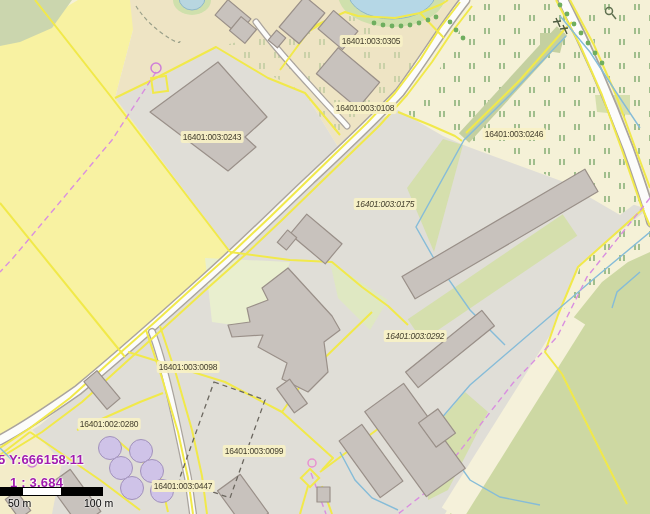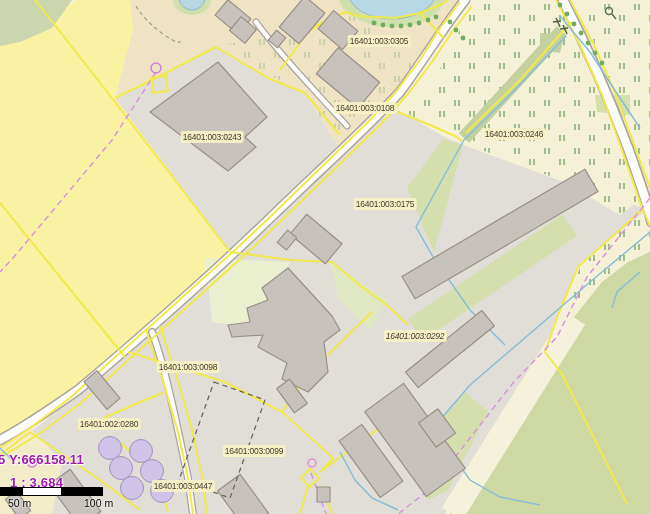--- a/index.html
+++ b/index.html
@@ -211,25 +211,25 @@
         <circle cx="567" cy="14" r="2.4"></circle>
     <circle cx="574" cy="24" r="2.4"></circle>
         <circle cx="581" cy="33" r="2.4"></circle>
     <circle cx="588" cy="43" r="2.4"></circle>
         <circle cx="595" cy="53" r="2.4"></circle>
     <circle cx="602" cy="63" r="2.4"></circle>
   </g>
 </svg>
 
 <div id="labels-layer">
-      <div class="parcel-label" style="left: 371px; top: 41px; margin-left: 8px;">16401:003:0305</div>
+      <div class="parcel-label" style="left: 371px; top: 41px;">16401:003:0305</div>
       <div class="parcel-label" style="left: 365px; top: 108px;">16401:003:0108</div>
       <div class="parcel-label" style="left: 514px; top: 88px; margin-top: 46px;">16401:003:0246</div>
       <div class="parcel-label" style="left: 212px; top: 137px;">16401:003:0243</div>
-      <div class="parcel-label" style="left: 385px; top: 204px;">16401:003:0175</div>
+      <div class="parcel-label" style="left: 385px; top: 204px; font-style: italic;">16401:003:0175</div>
       <div class="parcel-label" style="left: 415px; top: 336px; font-style: italic;">16401:003:0292</div>
       <div class="parcel-label" style="left: 188px; top: 367px;">16401:003:0098</div>
       <div class="parcel-label" style="left: 109px; top: 424px;">16401:002:0280</div>
       <div class="parcel-label" style="left: 254px; top: 451px;">16401:003:0099</div>
       <div class="parcel-label" style="left: 183px; top: 486px;">16401:003:0447</div>
     </div>
 
 <div id="status">
   <p id="coords-line">5 Y:666158.11</p>
   <p id="scale-line">1 : 3,684</p>

